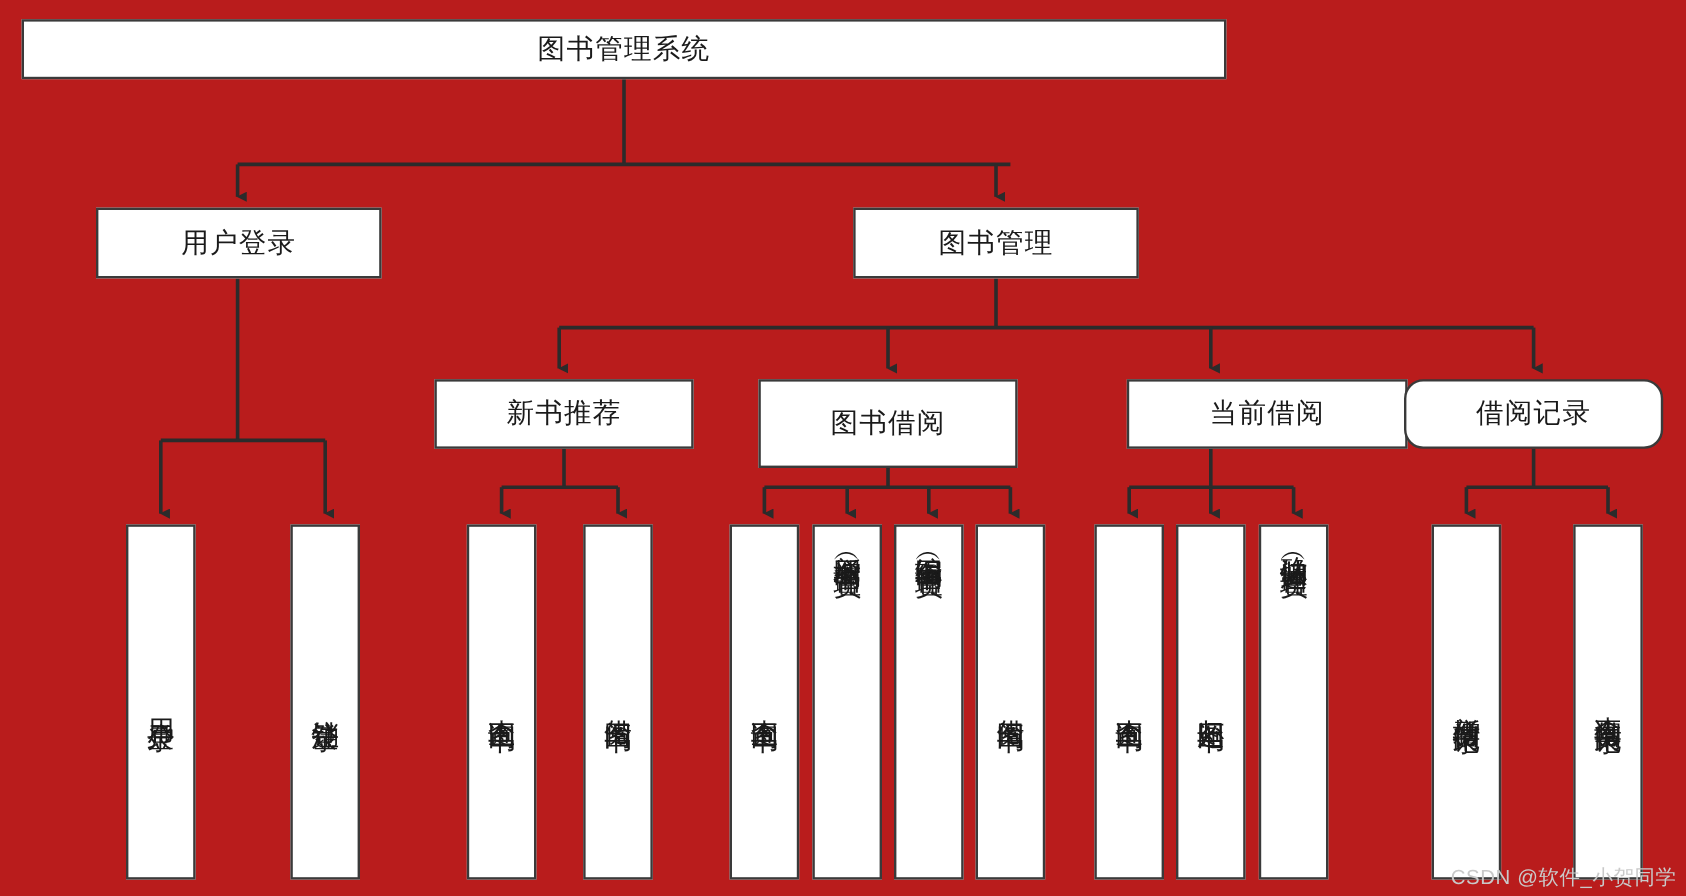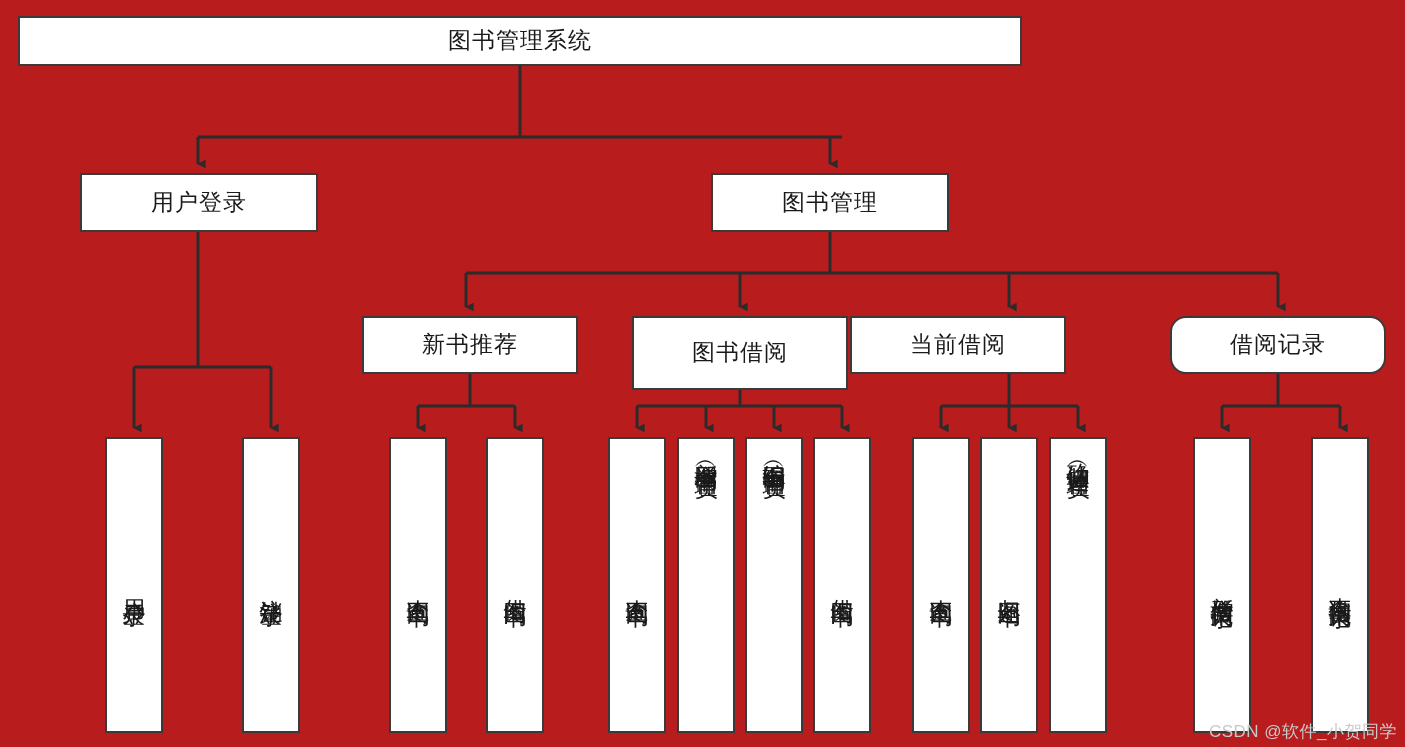--- a/index.html
+++ b/index.html
@@ -124,21 +124,21 @@
   <div class="node horiz" style="left:711px; top:173px; width:238px; height:59px;">
     <span>图书管理</span>
   </div>
 
   <div class="node horiz" style="left:362px; top:316px; width:216px; height:58px;">
     <span>新书推荐</span>
   </div>
   <div class="node horiz" style="left:632px; top:316px; width:216px; height:74px;">
     <span>图书借阅</span>
   </div>
-  <div class="node horiz" style="left:850px; top:316px; width:216px; height:58px;">
+  <div class="node horiz" style="left:939px; top:316px; width:234px; height:58px;">
     <span>当前借阅</span>
   </div>
   <div class="node horiz" style="left:1170px; top:316px; width:216px; height:58px;border-radius:16px;">
     <span>借阅记录</span>
   </div>
 
   <div class="node vert mid" style="left:105px; top:437px; width:58px; height:296px;">
     <span>用户登录</span>
   </div>
   <div class="node vert mid" style="left:242px; top:437px; width:58px; height:296px;">

